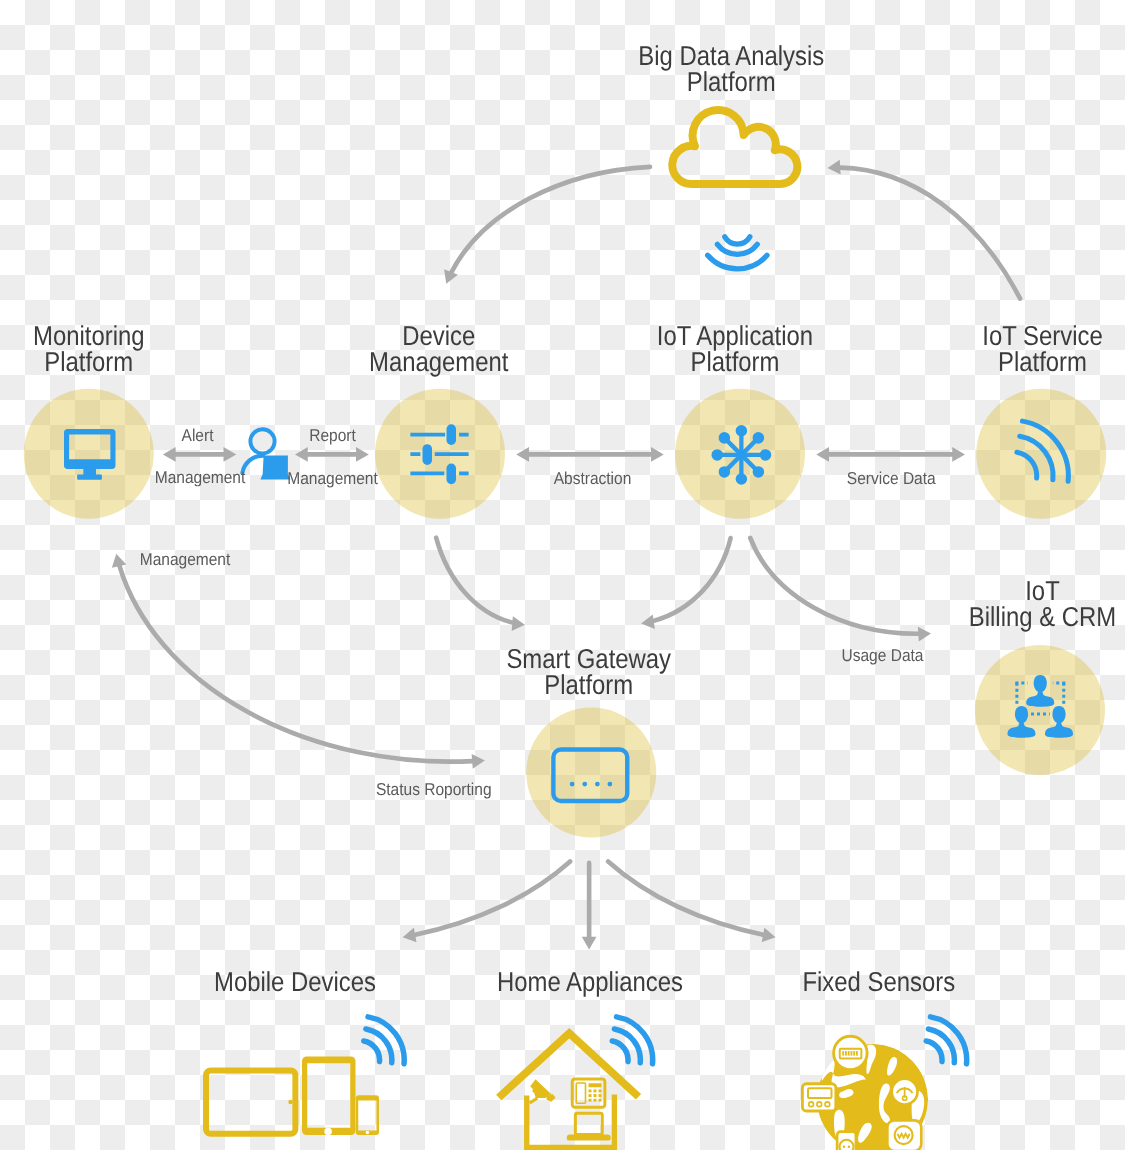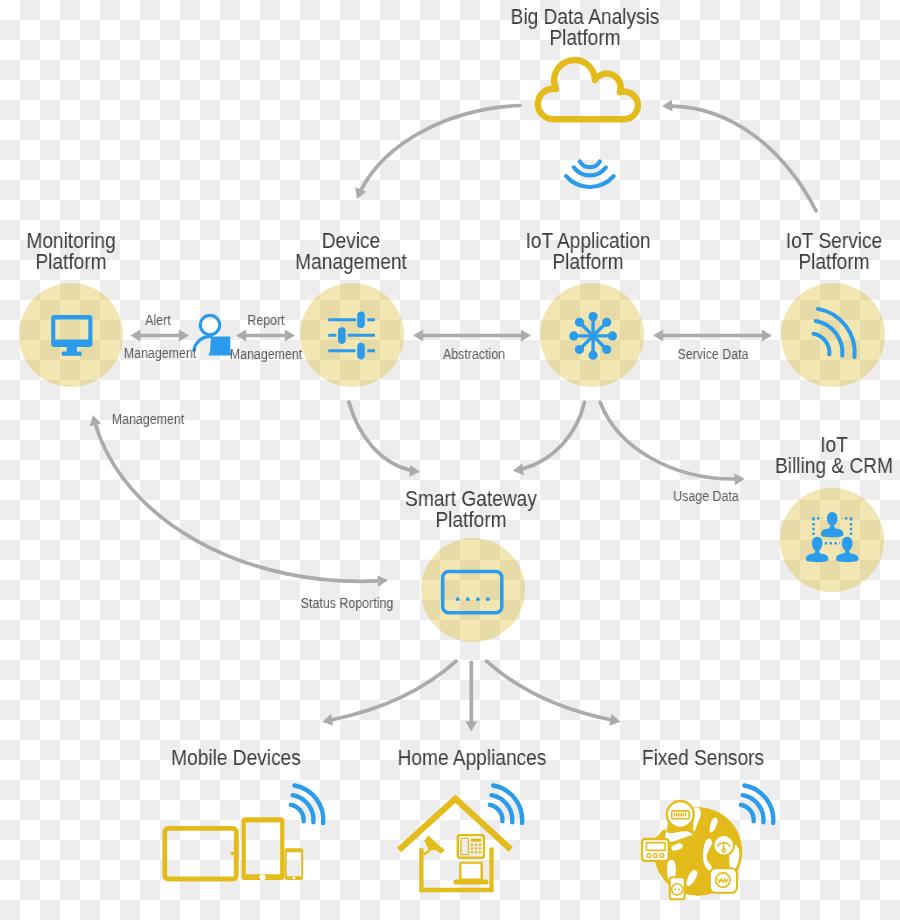--- a/index.html
+++ b/index.html
@@ -6,21 +6,21 @@
   body{
     width:900px;height:920px;position:relative;overflow:hidden;
     font-family:"Liberation Sans", sans-serif;
     background-color:#ffffff;
     background-image:
       linear-gradient(45deg,#ededed 25%,transparent 25%,transparent 75%,#ededed 75%),
       linear-gradient(45deg,#ededed 25%,transparent 25%,transparent 75%,#ededed 75%);
     background-size:40px 40px;
     background-position:0 0, 20px 20px;
   }
-  .stage{position:absolute;inset:0;}
+  .stage{position:absolute;inset:0;margin-top:28px;}
   svg.layer{position:absolute;left:0;top:0;width:900px;height:920px;overflow:visible;}
   .node-label{position:absolute;text-align:center;color:#3c3c3c;font-size:21.9px;line-height:20.8px;white-space:pre-line;
       transform:scaleX(0.873);transform-origin:50% 0;will-change:transform;}
   .edge-label{position:absolute;text-align:center;color:#5a5a5a;font-size:13.8px;white-space:nowrap;
       transform:scaleX(0.90);transform-origin:50% 0;will-change:transform;}
   .disc{position:absolute;border-radius:50%;background:rgba(216,179,22,0.33);}
   .curve{fill:none;stroke:#ababab;stroke-width:3.7;stroke-linecap:round;}
   .head{fill:#ababab;}
 </style>
 </head>

